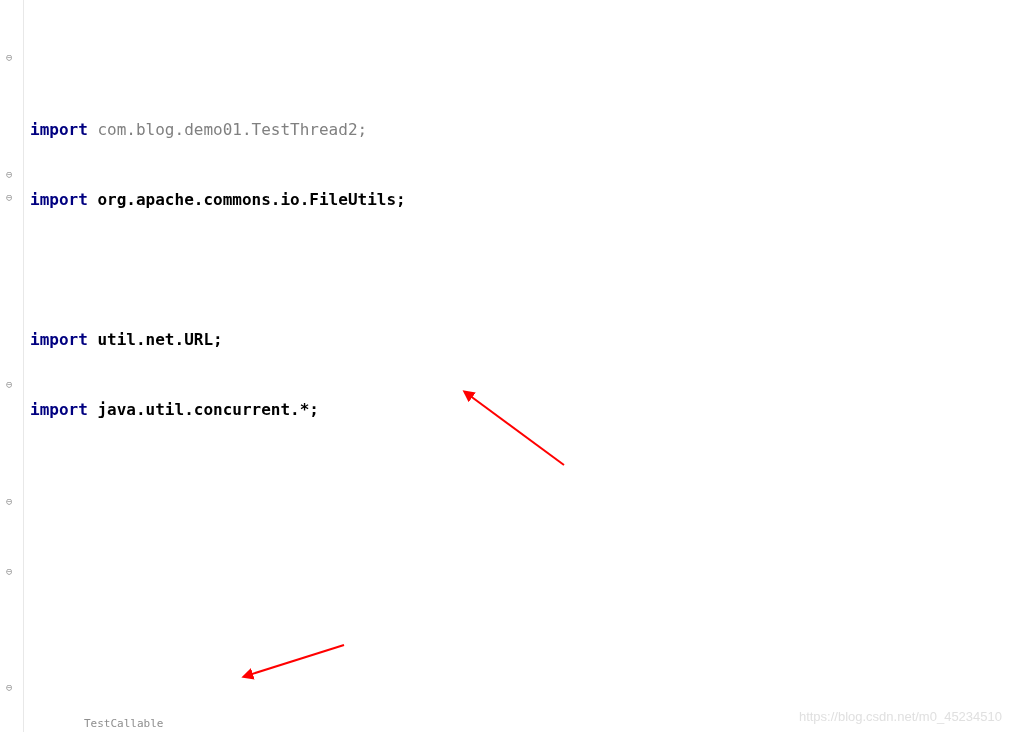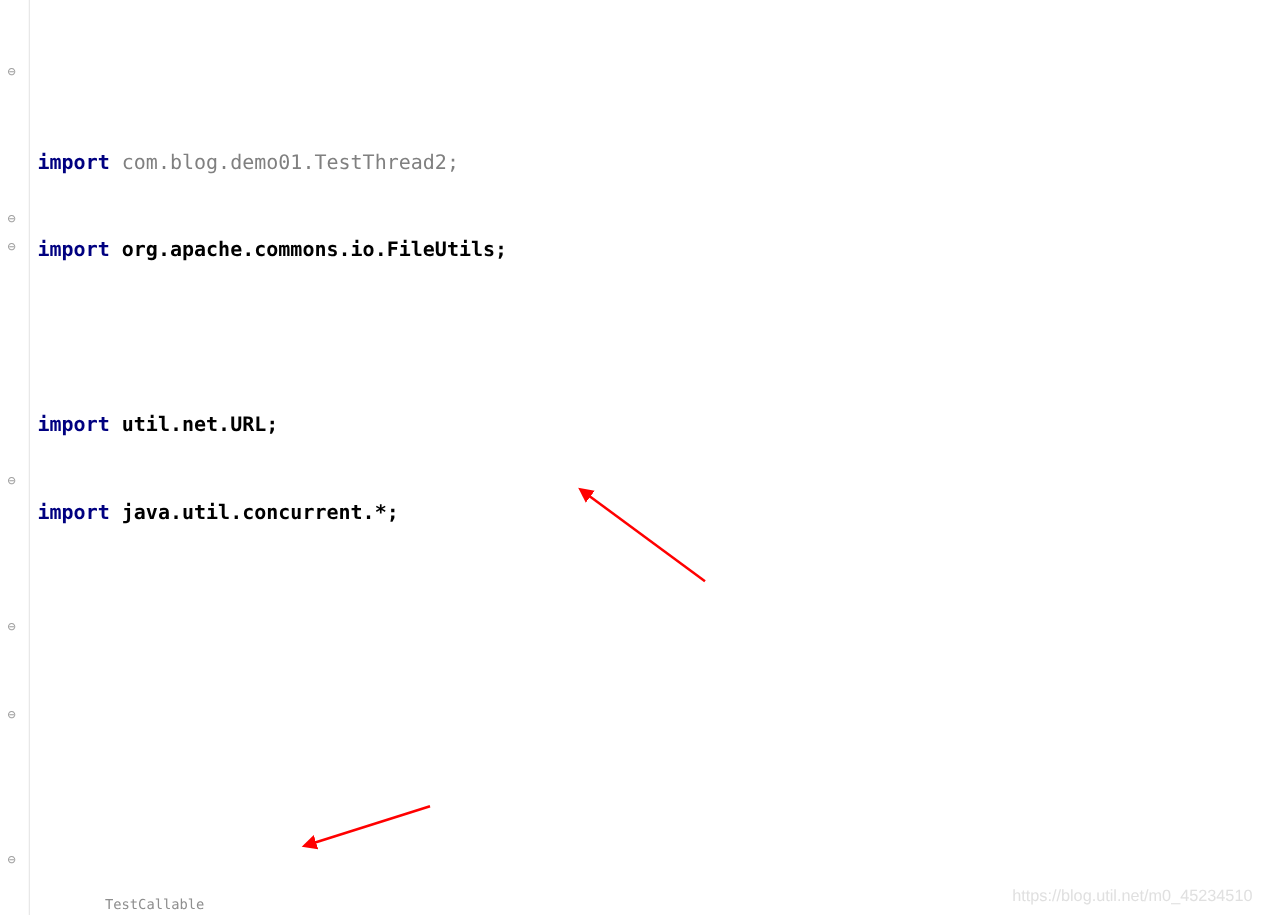--- a/index.html
+++ b/index.html
@@ -136,14 +136,14 @@
       <defs>
         <marker id="arrowhead2" markerWidth="10" markerHeight="10" refX="2" refY="3" orient="auto">
           <polygon points="0 0, 6 3, 0 6" fill="#ff0000"></polygon>
         </marker>
       </defs>
       <line x1="110" y1="5" x2="15" y2="35" stroke="#ff0000" stroke-width="2" marker-end="url(#arrowhead2)"></line>
     </svg>
   </div>
 </div>
 
-<div class="watermark">https://blog.util.net/m0_45234510</div>
+<div class="watermark">https://blog.csdn.net/m0_45234510</div>
 <div class="breadcrumb">TestCallable</div>
 
 </body></html>

